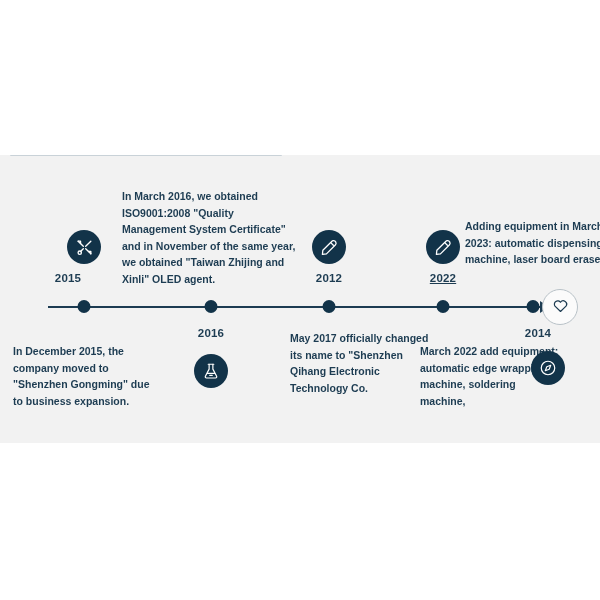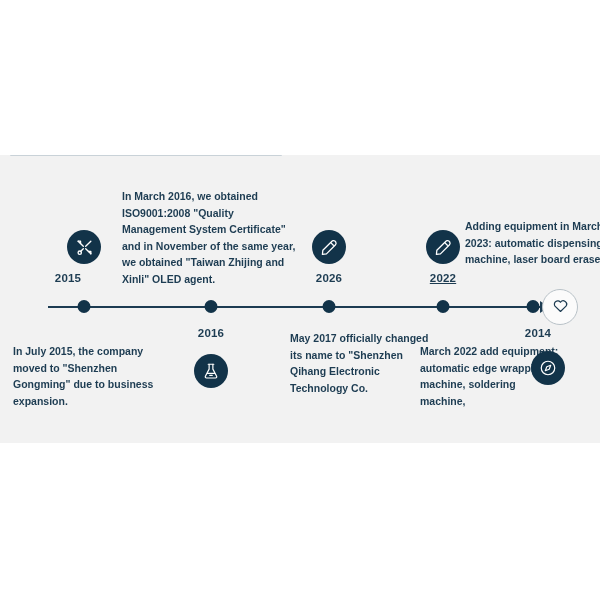--- a/index.html
+++ b/index.html
@@ -150,21 +150,21 @@
         <path d="M20 4 L13.5 10.5"></path>
         <path d="M10.5 13.5 L7 17"></path>
         <path d="M4 4 L7 4 L7 7"></path>
         <path d="M20 20 L20 17 L17 17"></path>
         <circle cx="6" cy="18.5" r="2.1"></circle>
       </svg>
     </span>
   </div>
   <div class="year above" style="left:68px;">2015</div>
   <div class="dot" style="left:84px;"></div>
-  <div class="desc" style="left:13px; top:343px; width:145px;">In July 2015, the company moved to "Shenzhen Gongming" due to business expansion.</div>
+  <div class="desc" style="left:13px; top:343px; width:145px;">In December 2015, the company moved to "Shenzhen Gongming" due to business expansion.</div>
 
   <div class="desc" style="left:122px; top:188px; width:178px;">In March 2016, we obtained ISO9001:2008 "Quality Management System Certificate" and in November of the same year, we obtained "Taiwan Zhijing and Xinli" OLED agent.</div>
   <div class="dot" style="left:211px;"></div>
   <div class="year below" style="left:211px;">2016</div>
   <div class="medallion" style="left:211px; top:354px;">
     <span>
       <svg width="18" height="18" viewBox="0 0 24 24" fill="none" stroke="#ffffff" stroke-width="1.6" stroke-linecap="round" stroke-linejoin="round">
         <path d="M9.5 3 L9.5 9.5 L4.5 19 A1.6 1.6 0 0 0 6 21.3 L18 21.3 A1.6 1.6 0 0 0 19.5 19 L14.5 9.5 L14.5 3"></path>
         <path d="M8.3 3 L15.7 3"></path>
         <path d="M7.4 15.2 L16.6 15.2"></path>
@@ -174,21 +174,21 @@
   </div>
 
   <div class="medallion" style="left:329px; top:230px;">
     <span>
       <svg width="18" height="18" viewBox="0 0 24 24" fill="none" stroke="#ffffff" stroke-width="1.7" stroke-linecap="round" stroke-linejoin="round">
         <path d="M17.6 3.6 A3.4 3.4 0 0 1 20.4 9.4 L8.6 21.2 L3.2 21.8 L3.8 16.4 L15.6 4.6 A3.4 3.4 0 0 1 17.6 3.6 Z"></path>
         <path d="M14.4 6.2 L17.8 9.6"></path>
       </svg>
     </span>
   </div>
-  <div class="year above" style="left:329px;">2026</div>
+  <div class="year above" style="left:329px;">2012</div>
   <div class="dot" style="left:329px;"></div>
   <div class="desc" style="left:253px; top:330px; width:150px;margin-left:37px;">May 2017 officially changed its name to "Shenzhen Qihang Electronic Technology Co.</div>
 
   <div class="medallion" style="left:443px; top:230px;">
     <span>
       <svg width="18" height="18" viewBox="0 0 24 24" fill="none" stroke="#ffffff" stroke-width="1.7" stroke-linecap="round" stroke-linejoin="round">
         <path d="M17.6 3.6 A3.4 3.4 0 0 1 20.4 9.4 L8.6 21.2 L3.2 21.8 L3.8 16.4 L15.6 4.6 A3.4 3.4 0 0 1 17.6 3.6 Z"></path>
         <path d="M14.4 6.2 L17.8 9.6"></path>
       </svg>
     </span>

